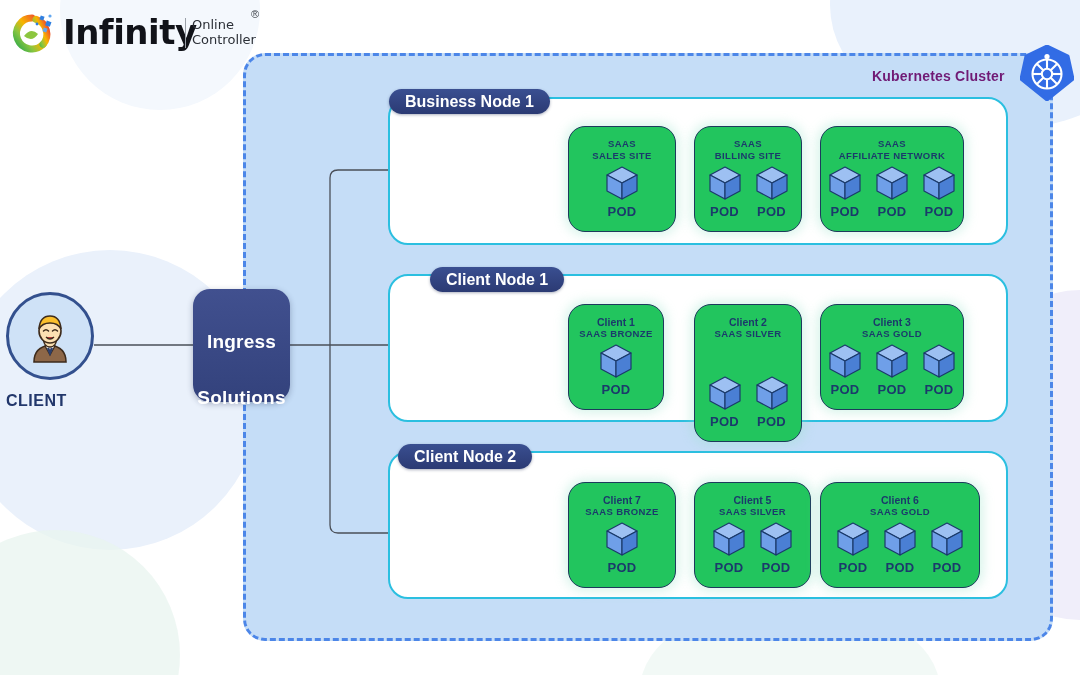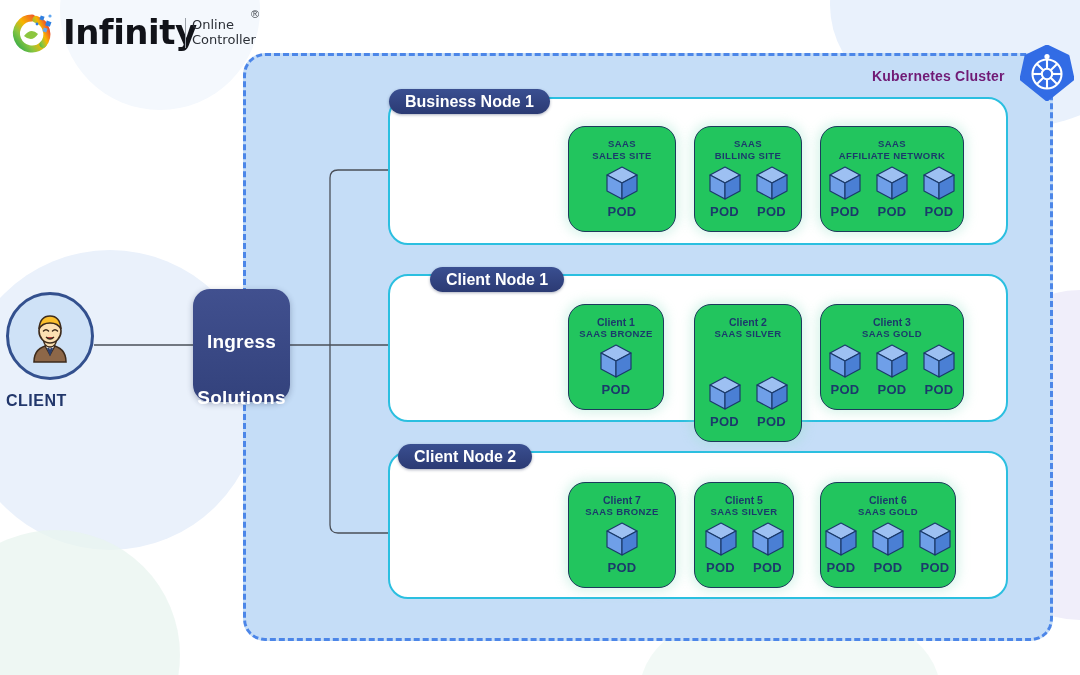--- a/index.html
+++ b/index.html
@@ -424,21 +424,21 @@
               <polygon points="18,3 33,11 18,19 3,11" fill="#9dc0f2"></polygon>
               <polygon points="3,11 18,19 18,35 3,27" fill="#6f9fe8"></polygon>
               <polygon points="33,11 18,19 18,35 33,27" fill="#4a7fd4"></polygon>
             </g>
           </svg>
         <div class="pod-label">POD</div>
       </div>
     </div>
   </div>
 
-  <div class="svc" style="left:694px; top:482px; width:100px; height:106px;">
+  <div class="svc" style="left:694px; top:482px; width:117px; height:106px;">
     <div class="svc-title two-line">
       <div class="reg">Client 5</div>
       <div>SAAS SILVER</div>
     </div>
     <div class="pod-row">
       <div class="pod">
         <svg width="36" height="38" viewBox="0 0 36 38">
             <g stroke="#1b3a6b" stroke-width="1.2" stroke-linejoin="round">
               <polygon points="18,3 33,11 18,19 3,11" fill="#9dc0f2"></polygon>
               <polygon points="3,11 18,19 18,35 3,27" fill="#6f9fe8"></polygon>
@@ -453,21 +453,21 @@
               <polygon points="18,3 33,11 18,19 3,11" fill="#9dc0f2"></polygon>
               <polygon points="3,11 18,19 18,35 3,27" fill="#6f9fe8"></polygon>
               <polygon points="33,11 18,19 18,35 33,27" fill="#4a7fd4"></polygon>
             </g>
           </svg>
         <div class="pod-label">POD</div>
       </div>
     </div>
   </div>
 
-  <div class="svc" style="left:820px; top:482px; width:136px; height:106px;">
+  <div class="svc" style="left:820px; top:482px; width:160px; height:106px;">
     <div class="svc-title two-line">
       <div class="reg">Client 6</div>
       <div>SAAS GOLD</div>
     </div>
     <div class="pod-row">
       <div class="pod">
         <svg width="36" height="38" viewBox="0 0 36 38">
             <g stroke="#1b3a6b" stroke-width="1.2" stroke-linejoin="round">
               <polygon points="18,3 33,11 18,19 3,11" fill="#9dc0f2"></polygon>
               <polygon points="3,11 18,19 18,35 3,27" fill="#6f9fe8"></polygon>

